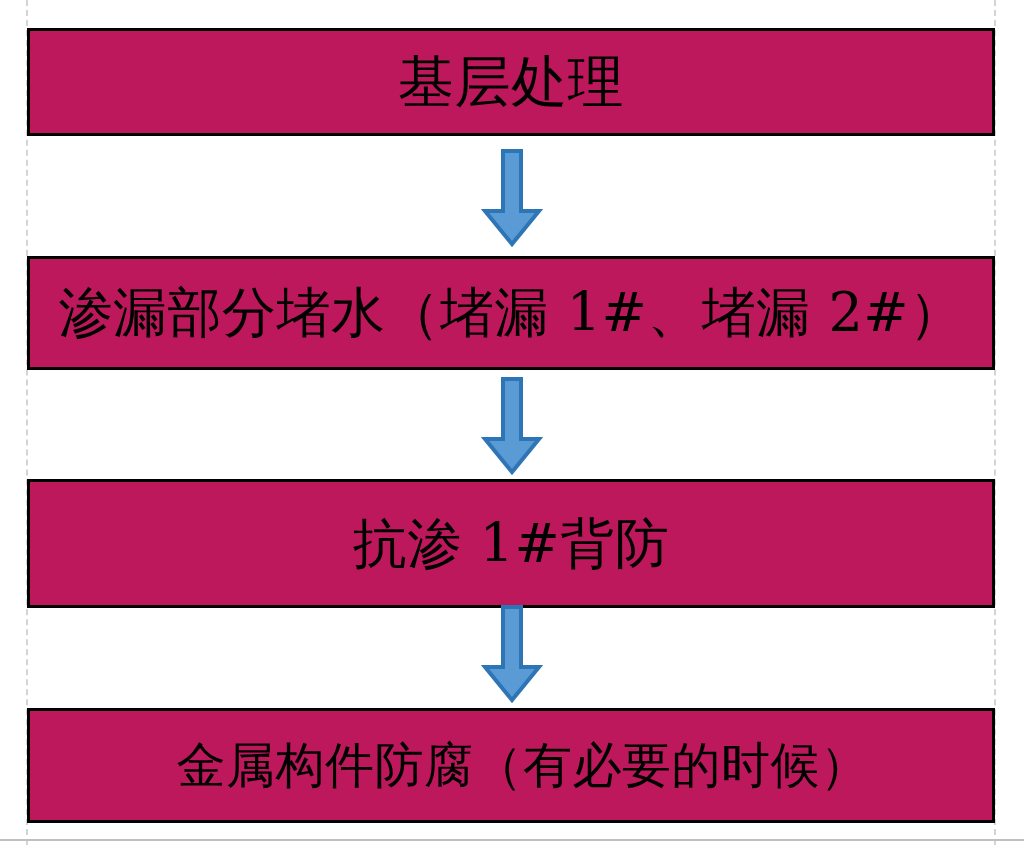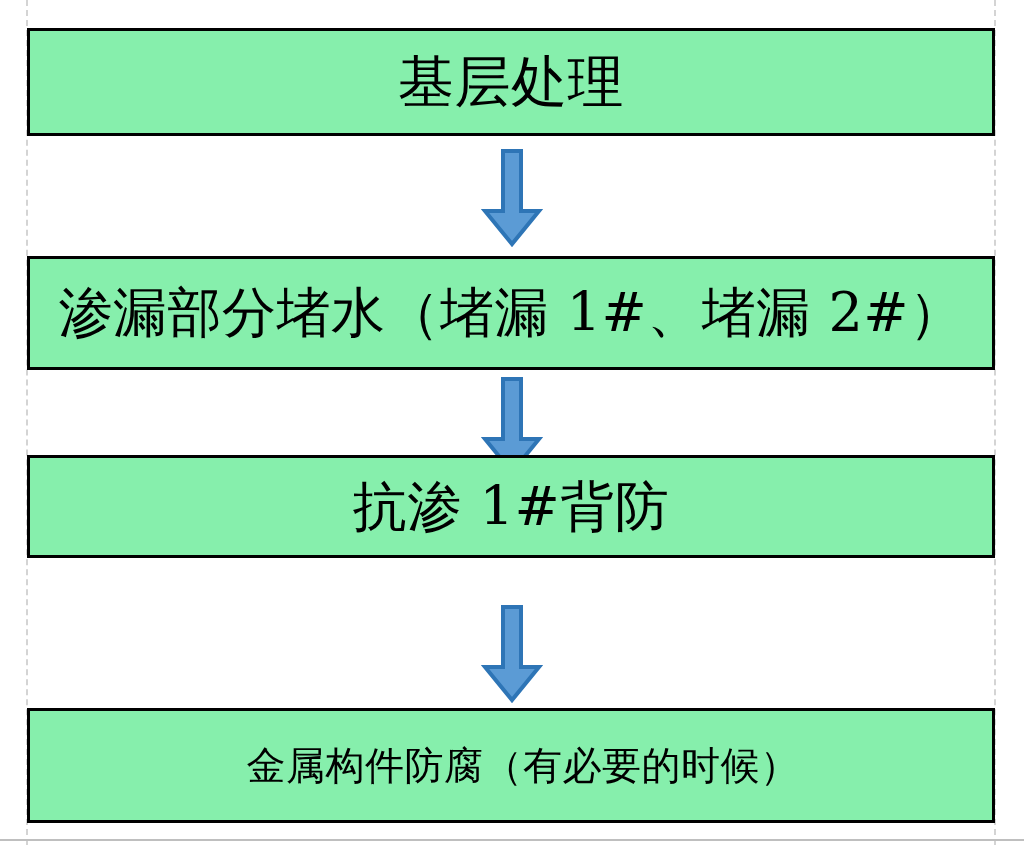--- a/index.html
+++ b/index.html
@@ -45,42 +45,42 @@
     border-top: 2px solid #bfbfbf;
   }
 
   
   .process-box {
     position: absolute;
     left: 27px;
     width: 968px;
     box-sizing: border-box;
     border: 3px solid #000000;
-    background: #86efac;
+    background: #be185d;
     display: flex;
     align-items: center;
     justify-content: center;
   }
   #box-1 { top: 28px;  height: 108px; }
   #box-2 { top: 256px; height: 114px; }
-  #box-3 { top: 455px; height: 103px; }
+  #box-3 { top: 479px; height: 129px; }
   #box-4 { top: 708px; height: 115px; }
 
   .box-label {
     font-family: "DejaVu Serif", "Liberation Serif", serif;
     font-size: 56px;
     line-height: 1.0;
     color: #000000;
     text-align: center;
     white-space: nowrap;
     letter-spacing: 0.5px;
   }
   #box-2 .box-label { font-size: 54px; }
   #box-3 .box-label { font-size: 54px; }
-  #box-4 .box-label { font-size: 39px; margin-left: 24px; }
+  #box-4 .box-label { font-size: 49px; margin-left: 24px; }
 
   
   .connector-arrow {
     position: absolute;
     left: 481px;
     width: 62px;
     height: 100px;
   }
   #arrow-1 { top: 148px; }
   #arrow-2 { top: 376px; }

